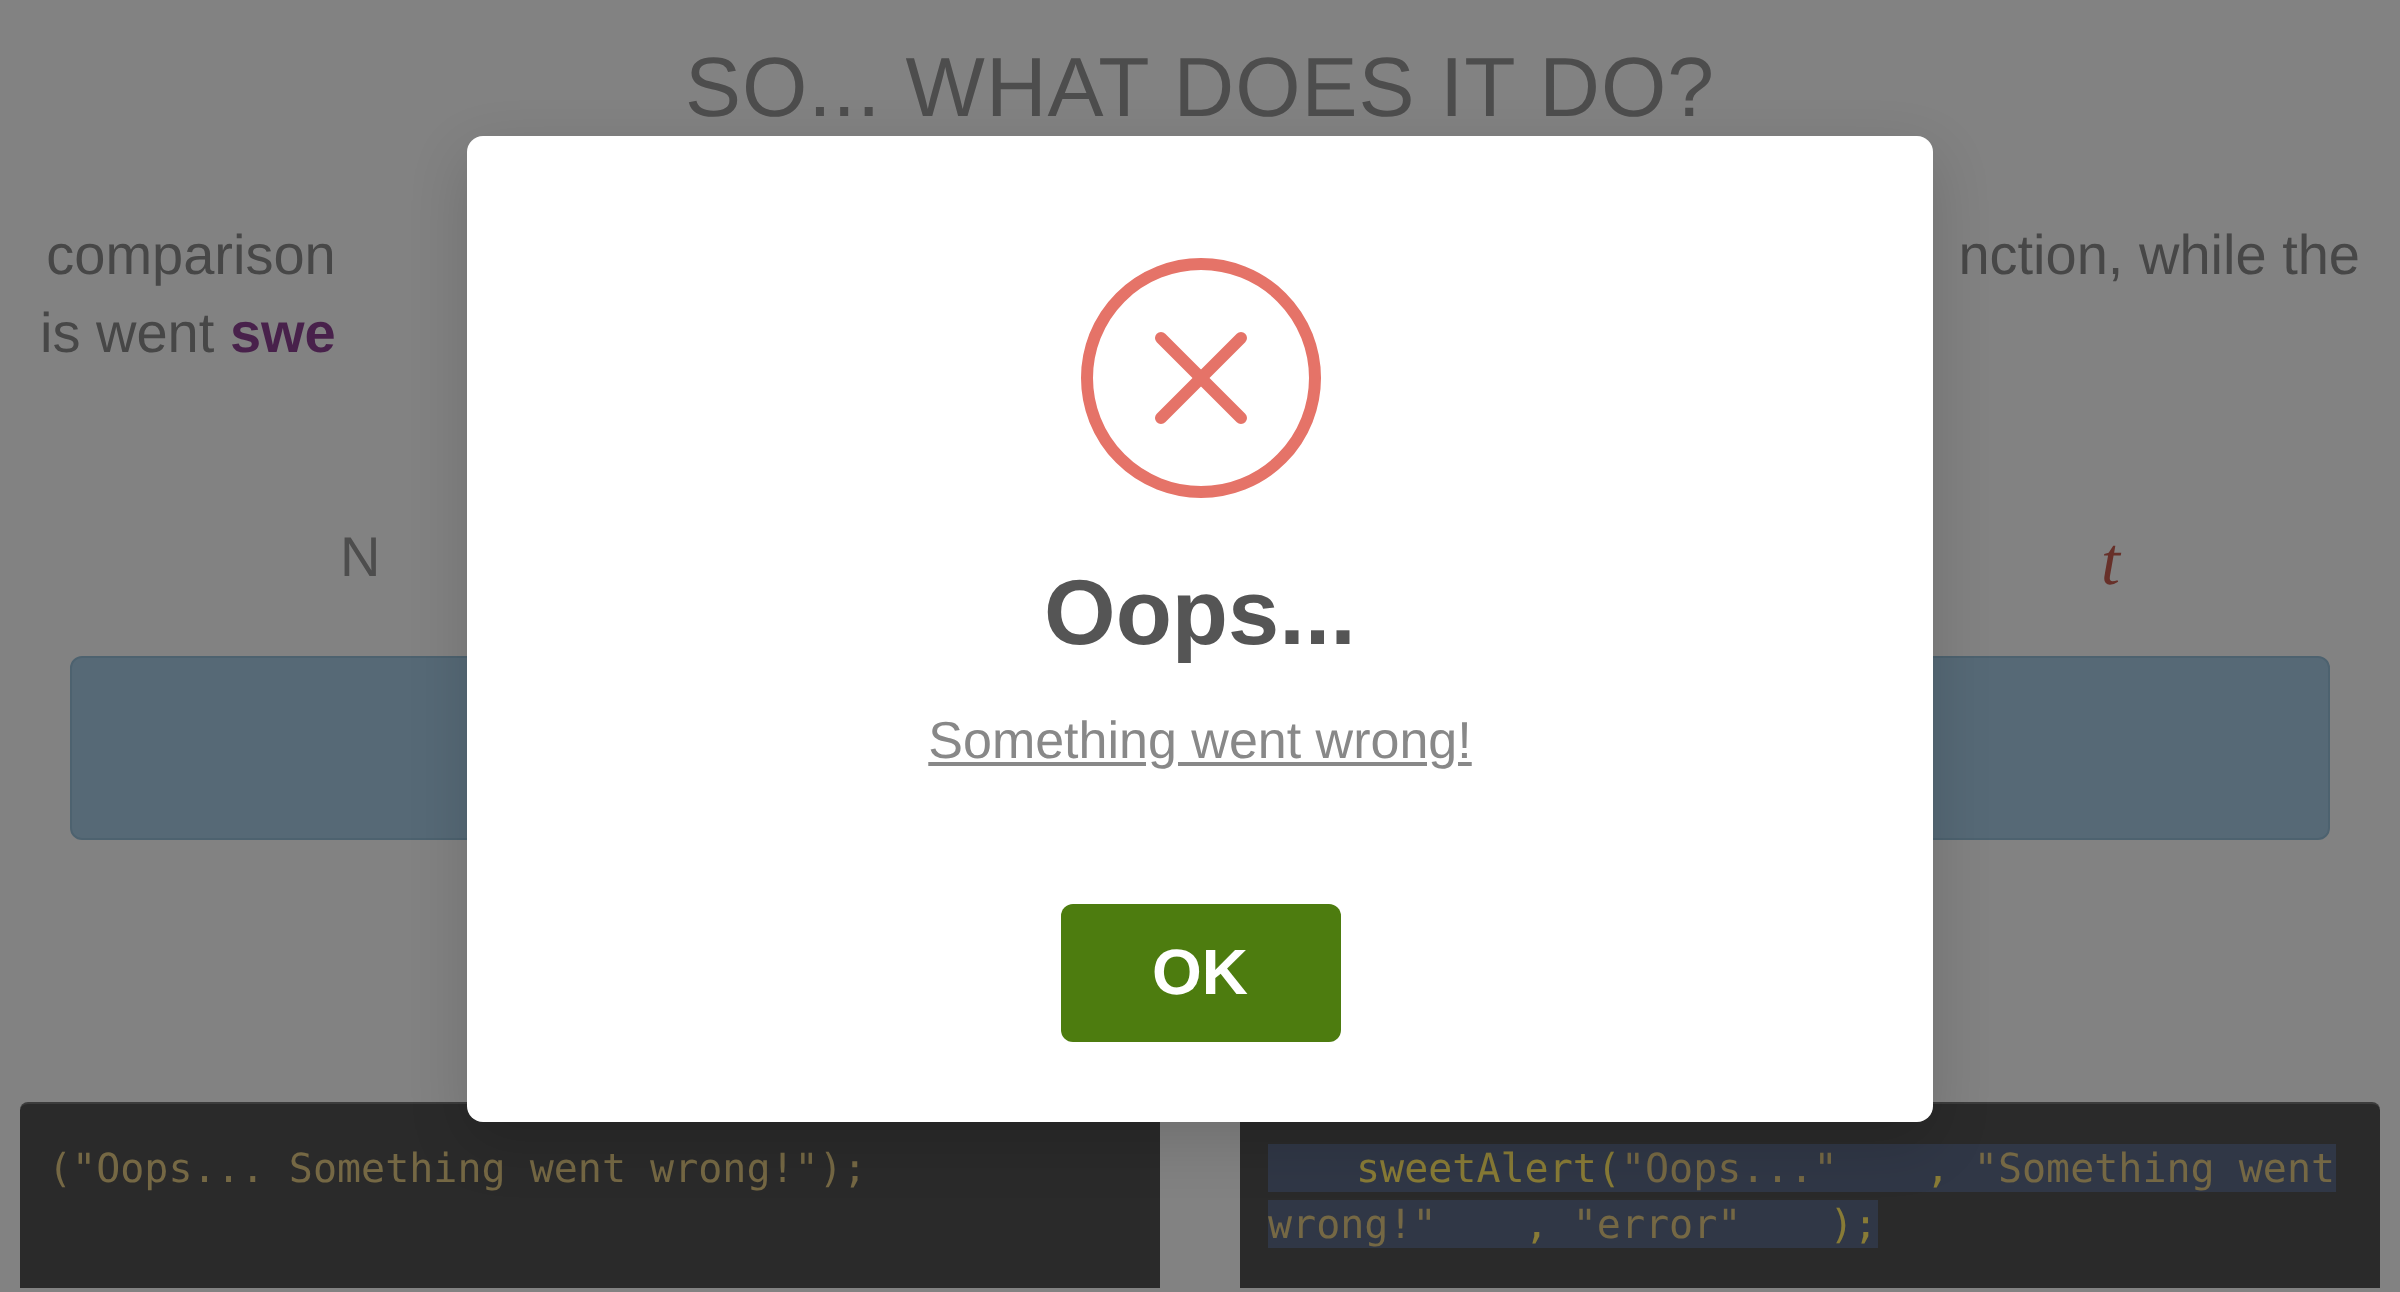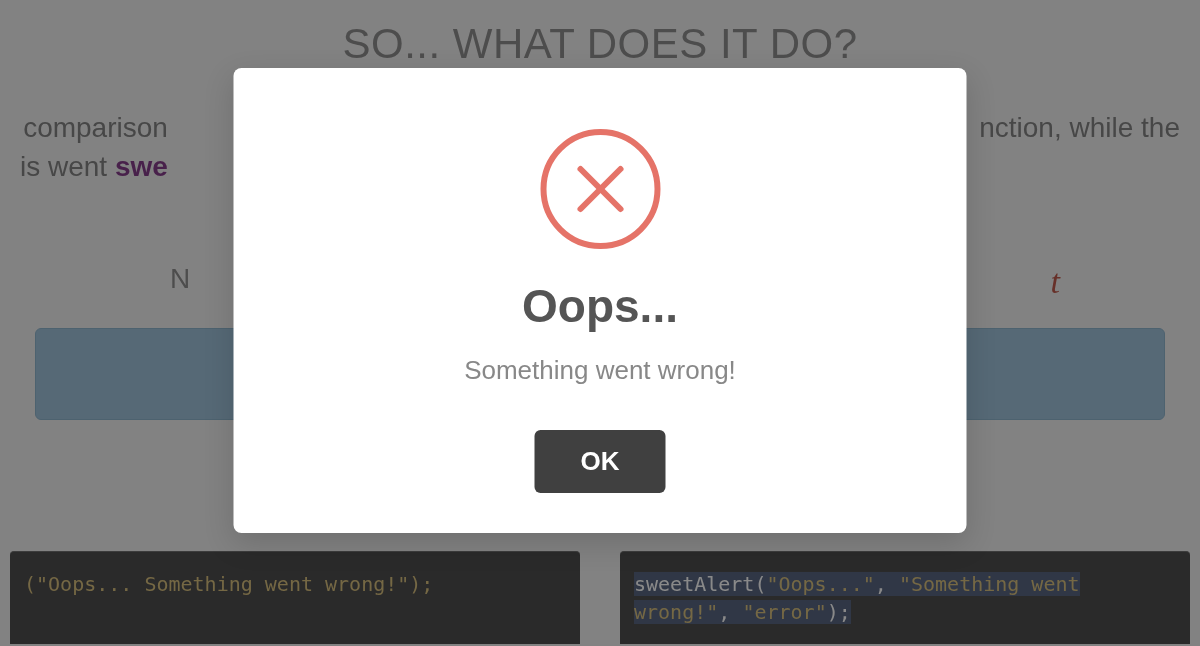--- a/index.html
+++ b/index.html
@@ -93,21 +93,21 @@
       flex: 1;
       background: #2d2d2d;
       font-family: Menlo, Monaco, Consolas, monospace;
       font-size: 20px;
       color: #ddd;
       padding: 18px 14px;
       border-radius: 4px 4px 0 0;
       line-height: 1.4;
       border-top: 1px solid #555;
     }
-    .code-white { color: #ffffff; }
+    .code-white { color: #fde047; margin-left: 44px; }
     .code-yellow { color: #d2b567; }
     .code-sel {
       background: #3a4a6a;
     }
     
     .overlay {
       position: absolute;
       inset: 0;
       background: rgba(40,40,40,0.55);
     }
@@ -141,27 +141,28 @@
     .modal-title {
       font-size: 46px;
       font-weight: 600;
       color: #555;
       margin-bottom: 22px;
     }
     .modal-text {
       font-size: 26px;
       color: #888;
       font-weight: 300;
-      margin-bottom: 44px;
+      margin-bottom: 66px;
+      text-decoration: underline;
     }
     .modal-ok {
       display: inline-block;
-      background: #404040;
+      background: #4d7c0f;
       color: #fff;
-      font-size: 26px;
+      font-size: 32px;
       font-weight: 600;
       padding: 16px 46px;
       border-radius: 6px;
       border: none;
       cursor: pointer;
     }
   </style>
 </head>
 <body>
 

